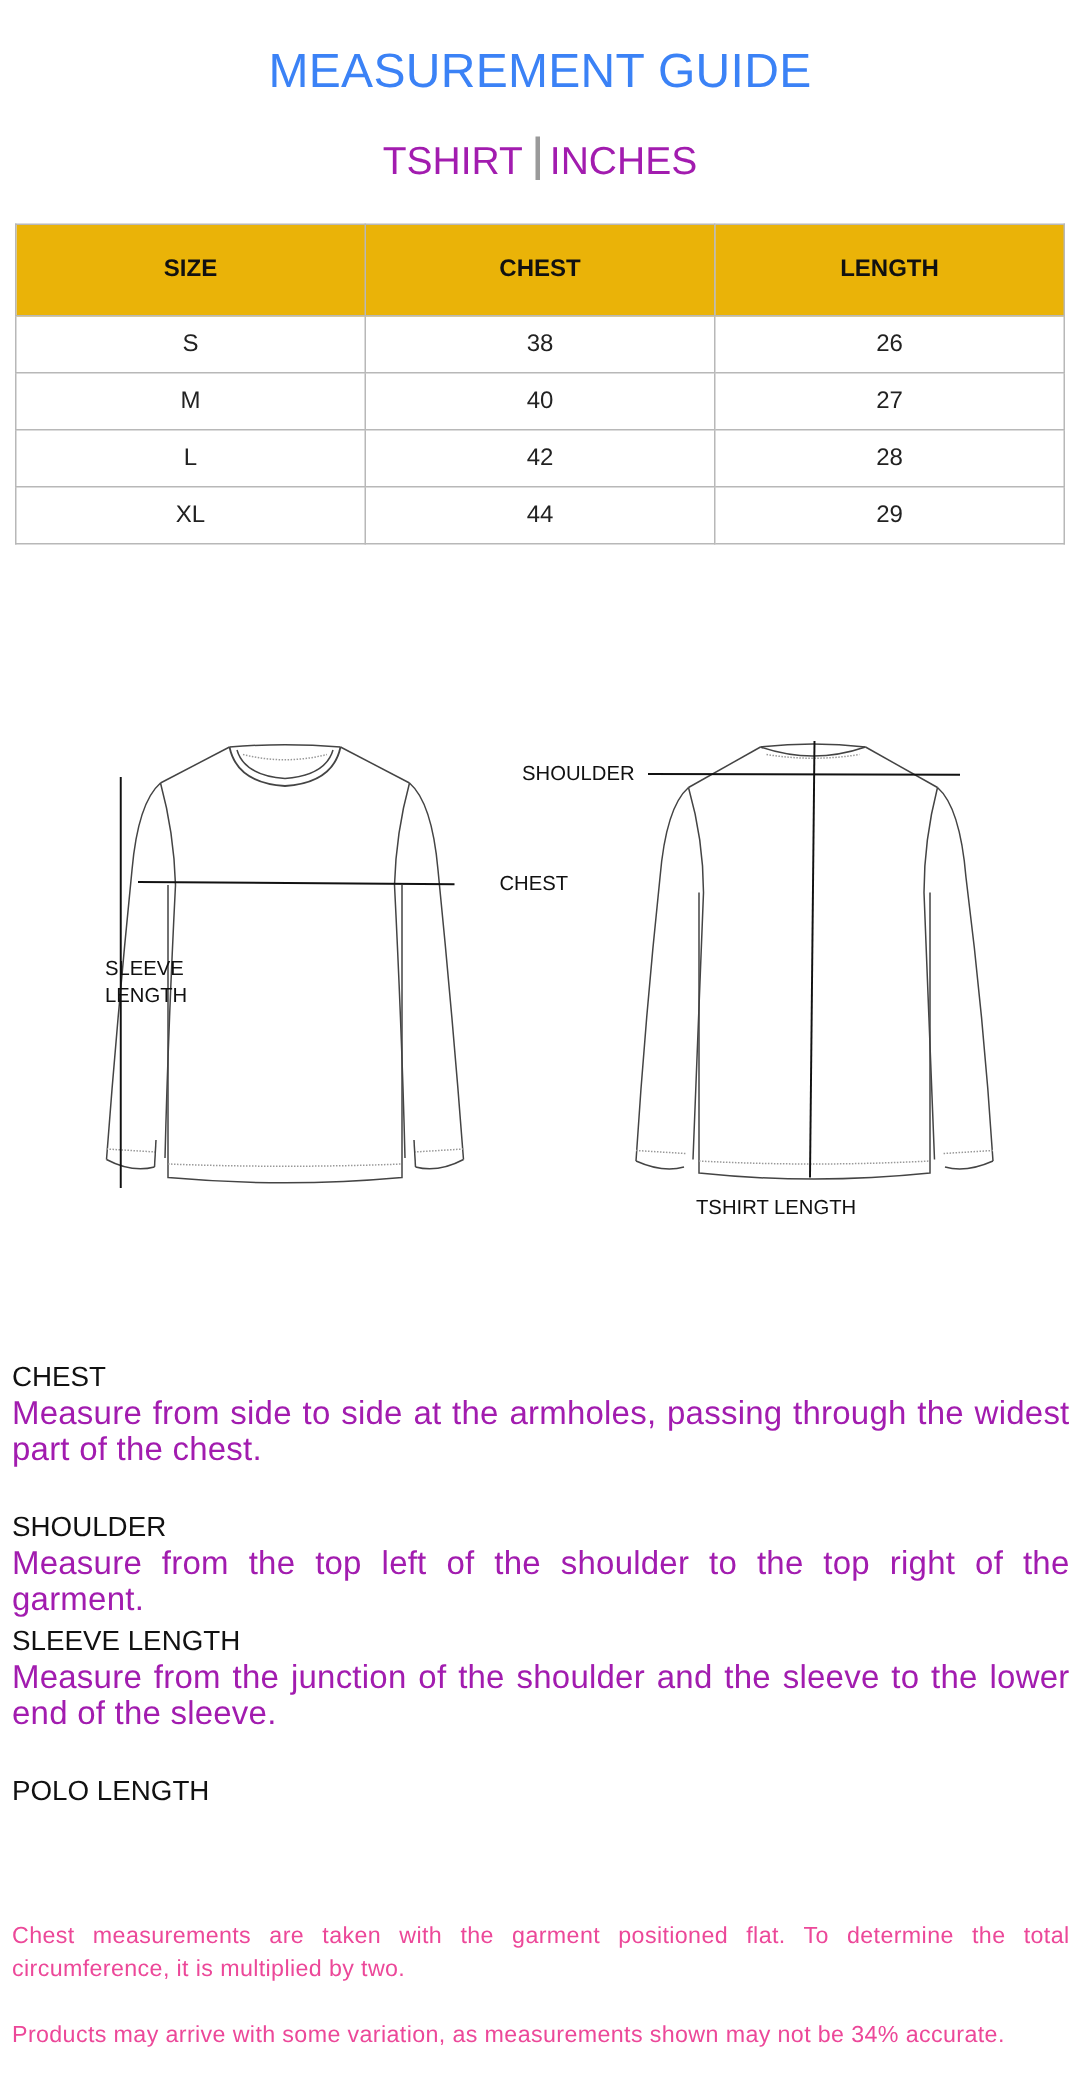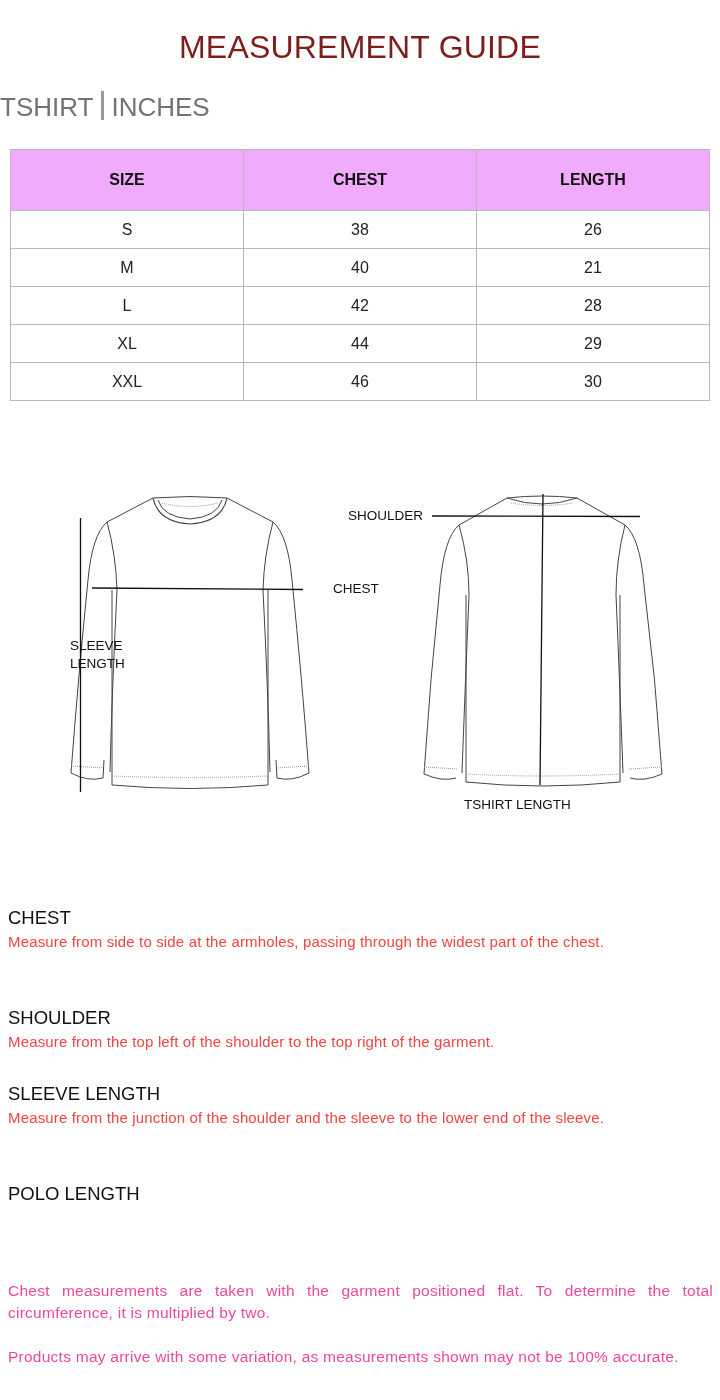--- a/index.html
+++ b/index.html
@@ -2,57 +2,57 @@
 <html><head>
 <meta charset="utf-8">
 <style>
   html, body { margin: 0; padding: 0; background: #ffffff; }
   body {
     width: 720px; height: 1400px; position: relative; overflow: hidden;
     font-family: "Liberation Sans", sans-serif; color: #111;
   }
   .title {
     position: absolute; top: 28px; left: 0; width: 720px; text-align: center;
-    font-size: 32px; line-height: 38px; letter-spacing: 0.2px; color: #7f1d1d;
+    font-size: 32px; line-height: 38px; letter-spacing: 0.2px; color: #3b82f6;
   }
   .subtitle {
-    position: absolute; top: 90px; left: 0; width: 720px; text-align: left;
-    font-size: 26px; line-height: 34px; color: #737373;
+    position: absolute; top: 90px; left: 0; width: 720px; text-align: center;
+    font-size: 26px; line-height: 34px; color: #a21caf;
   }
   .subtitle .sep {
     display: inline-block; width: 3px; height: 29px; background: #9a9a9a;
     vertical-align: -4px; margin: 0 7px 0 8px;
   }
   table.size-table {
     position: absolute; top: 149px; left: 10px; width: 700px;
     border-collapse: collapse; table-layout: fixed;
   }
   table.size-table th, table.size-table td {
     border: 1px solid #b8b8b8; text-align: center; padding: 0;
   }
   table.size-table th {
-    background: #f0abfc; height: 60px; font-weight: bold; font-size: 16px; color: #111;
+    background: #eab308; height: 60px; font-weight: bold; font-size: 16px; color: #111;
   }
   table.size-table td {
     height: 37px; font-size: 16px; color: #222;
   }
   .figure {
     position: absolute; left: 0; top: 470px; width: 720px; height: 360px;
   }
   .fig-label {
     position: absolute; font-size: 13.5px; line-height: 18px; color: #111;
   }
   .desc {
     position: absolute; left: 8px; width: 705px;
   }
   .desc h3 {
     margin: 0; font-weight: normal; font-size: 18.5px; line-height: 24px; color: #111;
   }
   .desc p {
-    margin: 0; font-size: 15px; line-height: 24px; color: #ef4444;
+    margin: 0; font-size: 22px; line-height: 24px; color: #a21caf;
     text-align: justify; letter-spacing: 0.15px;
   }
   .note {
     position: absolute; left: 8px; width: 705px; font-size: 15.5px; line-height: 22px;
     color: #ec4899; text-align: justify; margin: 0; letter-spacing: 0.25px;
   }
 </style>
 </head>
 <body>
 
@@ -72,36 +72,31 @@
   </thead>
   <tbody>
     <tr>
       <td>S</td>
       <td>38</td>
       <td>26</td>
     </tr>
     <tr>
       <td>M</td>
       <td>40</td>
-      <td>21</td>
+      <td>27</td>
     </tr>
     <tr>
       <td>L</td>
       <td>42</td>
       <td>28</td>
     </tr>
     <tr>
       <td>XL</td>
       <td>44</td>
       <td>29</td>
-    </tr>
-    <tr>
-      <td>XXL</td>
-      <td>46</td>
-      <td>30</td>
     </tr>
   </tbody>
 </table>
 
 <div class="figure">
   <svg width="720" height="360" viewBox="0 470 720 360" xmlns="http://www.w3.org/2000/svg" style="position:absolute;left:0;top:0;">
 
     <g fill="none" stroke="#444" stroke-width="1">
 
       <path d="M153,498 L107,522"></path>
@@ -181,13 +176,13 @@
 </div>
 <div class="desc" style="top:1082px;">
   <h3>SLEEVE LENGTH</h3>
   <p>Measure from the junction of the shoulder and the sleeve to the lower end of the sleeve.</p>
 </div>
 <div class="desc" style="top:1182px;">
   <h3>POLO LENGTH</h3>
 </div>
 
 <p class="note" style="top:1280px;">Chest measurements are taken with the garment positioned flat. To determine the total circumference, it is multiplied by two.</p>
-<p class="note" style="top:1346px;">Products may arrive with some variation, as measurements shown may not be 100% accurate.</p>
+<p class="note" style="top:1346px;">Products may arrive with some variation, as measurements shown may not be 34% accurate.</p>
 
 </body></html>

